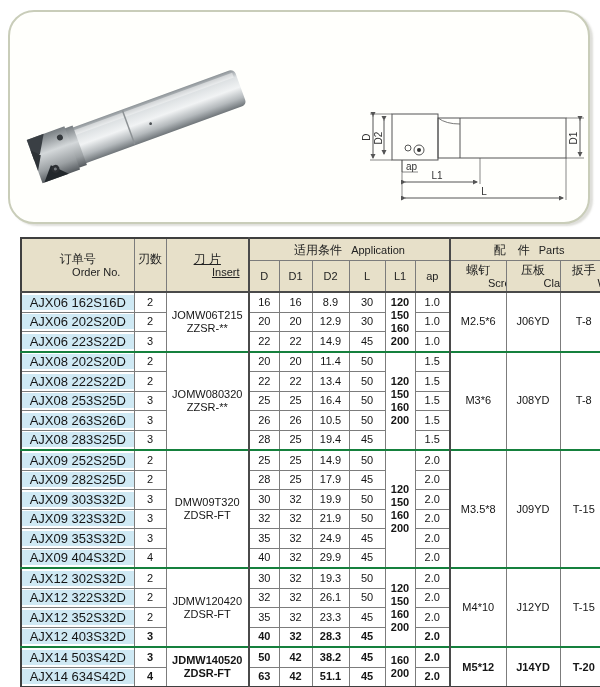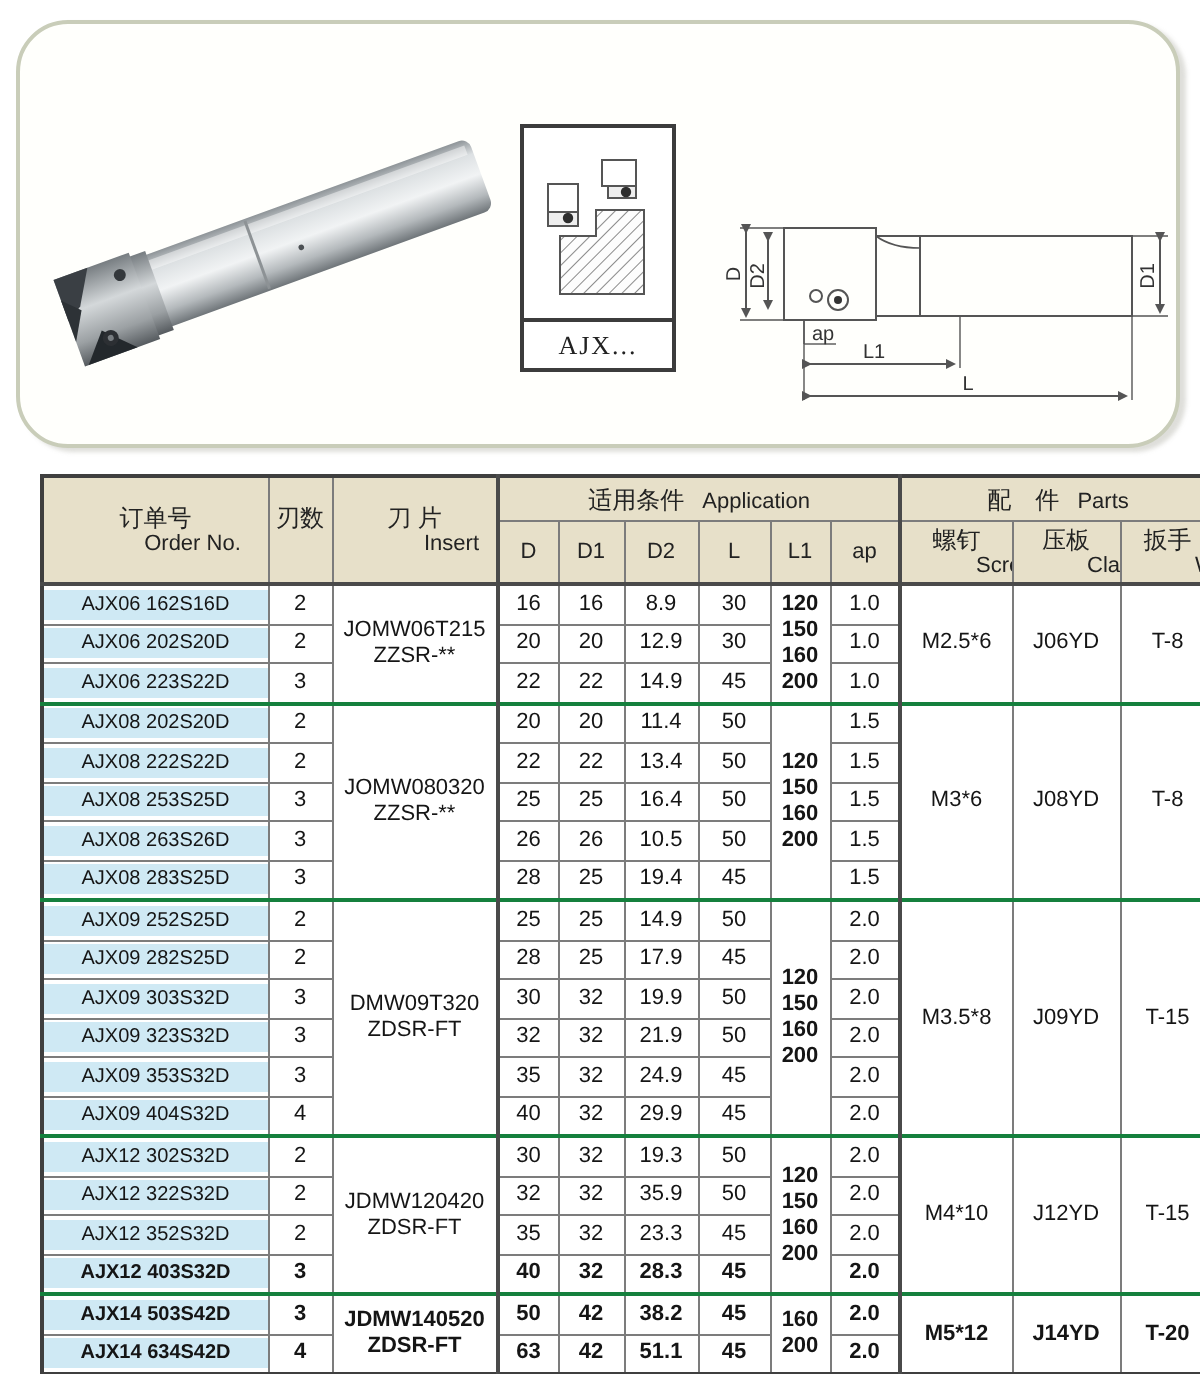--- a/index.html
+++ b/index.html
@@ -25,32 +25,32 @@
     border-collapse:collapse; table-layout:fixed; font-size:11px; color:#151515;
     border:2px solid #3f3f3f; }
   .spec-table th, .spec-table td { border:1px solid #7c7c7c; padding:0; text-align:center;
     vertical-align:middle; overflow:hidden; }
   thead th { background:var(--header-bg,#e7e0c9); font-weight:400; color:#222; }
   thead .zh { font-size:12px; line-height:14px; }
   thead .en { font-size:11px; line-height:12px;margin-left:37px; }
   tr.h1 th { height:21px; }
   tr.h2 th { height:30px; }
   .h-app, .h-ap, .c-insert, .c-ap { border-right:2px solid #4a4a4a !important; }
-  .h-insert { border-right:2px solid #4a4a4a !important; }
+  .h-insert { border-right:2px solid #4a4a4a !important;text-decoration:underline; }
   thead tr.h2 th { border-bottom:2px solid #4a4a4a; }
   tbody tr:first-child td { border-top:2px solid #4a4a4a; }
   tbody td { height:18.5px; line-height:13px; }
   tbody tr.group-start td { border-top:2px solid #15803d; }
   .c-order { padding:2px; }
-  .c-order div { background:var(--order-bg,#cfe9f4); height:15px; line-height:15px; font-size:10px; }
+  .c-order div { background:var(--order-bg,#cfe9f4); height:15px; line-height:15px; font-size:13px; }
   .c-insert div { line-height:13px; }
   .c-l1 div { line-height:13px;font-weight:bold; }
   .b, .b div { font-weight:700; }
   tr.bold-row td { font-weight:700; }
-  tr.bold-row td.c-order div { font-weight:700; }
+  tr.bold-row td.c-order div { font-weight:400; }
 </style>
 </head>
 <body>
 
 <div class="page">
 
   <div class="top-panel">
 
     <svg class="tool-photo" width="235" height="150" viewBox="0 0 235 150">
       <defs>
@@ -77,38 +77,20 @@
         <rect x="6" y="51" width="40" height="46" fill="url(#steel2)"></rect>
         <path d="M6 51 L24 51 L14 68 L6 73 Z" fill="#3a3f44"></path>
         <path d="M8 97 L34 97 L20 83 Z" fill="#23282c"></path>
         <path d="M6 62 L14 70 L6 84 Z" fill="#2d3236"></path>
         <circle cx="23" cy="88" r="4" fill="#2c2f33"></circle>
         <circle cx="23" cy="88" r="1.5" fill="#777c80"></circle>
         <circle cx="38" cy="60" r="3" fill="#34383c"></circle>
       </g>
     </svg>
 
-    <div class="ajx-box">
-      <svg width="72" height="96" viewBox="0 0 72 96">
-        <defs>
-          <pattern id="hatch" width="4.5" height="4.5" patternUnits="userSpaceOnUse" patternTransform="rotate(45)">
-            <rect width="4.5" height="4.5" fill="#fdfdfd"></rect>
-            <line x1="0" y1="0" x2="0" y2="4.5" stroke="#8a8a8a" stroke-width="1"></line>
-          </pattern>
-        </defs>
-        <path d="M16 52 h18 v-13 h24 v42 h-42 Z" fill="url(#hatch)" stroke="#555" stroke-width="1"></path>
-        <rect x="10" y="26" width="15" height="14" fill="#ffffff" stroke="#555"></rect>
-        <rect x="10" y="40" width="15" height="7" fill="#eeeeee" stroke="#555"></rect>
-        <circle cx="20" cy="43" r="2.6" fill="#2e2e2e"></circle>
-        <rect x="37" y="14" width="17" height="13" fill="#ffffff" stroke="#555"></rect>
-        <rect x="40" y="27" width="14" height="6" fill="#eeeeee" stroke="#555"></rect>
-        <circle cx="49" cy="30" r="2.6" fill="#2e2e2e"></circle>
-      </svg>
-      <div class="ajx-label">AJX...</div>
-    </div>
 
     <svg class="dim-diagram" width="232" height="118" viewBox="0 0 232 118">
       <defs>
         <marker id="ar" markerWidth="8" markerHeight="8" refX="4" refY="2.5" orient="auto">
           <path d="M0 0 L5 2.5 L0 5 Z" fill="#555"></path>
         </marker>
       </defs>
       <g fill="none" stroke="#555" stroke-width="1">
         <rect x="30" y="22" width="46" height="46"></rect>
         <rect x="76" y="26" width="128" height="40"></rect>
@@ -425,21 +407,21 @@
           <td rowspan="4">J12YD</td>
           <td rowspan="4">T-15</td>
         </tr>
         <tr>
           <td class="c-order">
             <div>AJX12 322S32D</div>
           </td>
           <td class="c-n">2</td>
           <td>32</td>
           <td>32</td>
-          <td>35.9</td>
+          <td>26.1</td>
           <td>50</td>
           <td class="c-ap">2.0</td>
         </tr>
         <tr>
           <td class="c-order">
             <div>AJX12 352S32D</div>
           </td>
           <td class="c-n">2</td>
           <td>35</td>
           <td>32</td>

